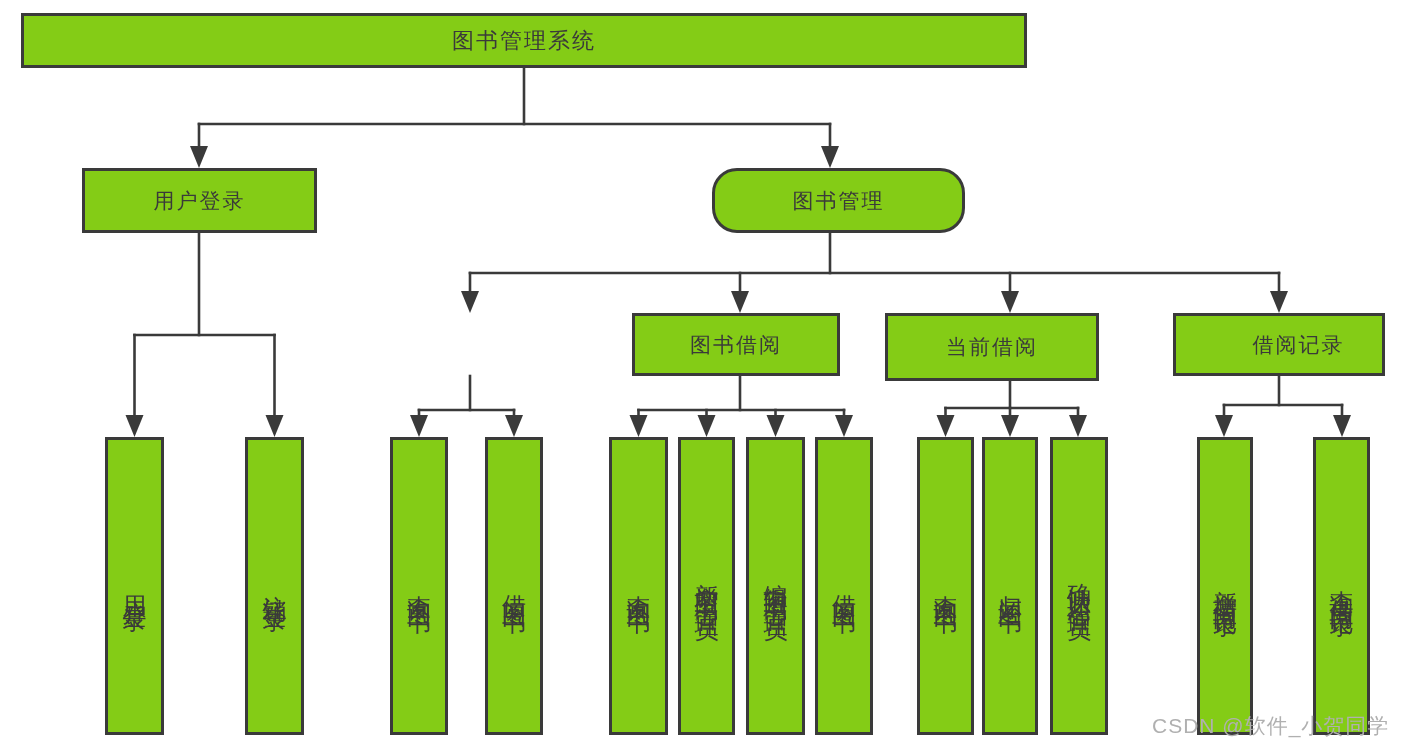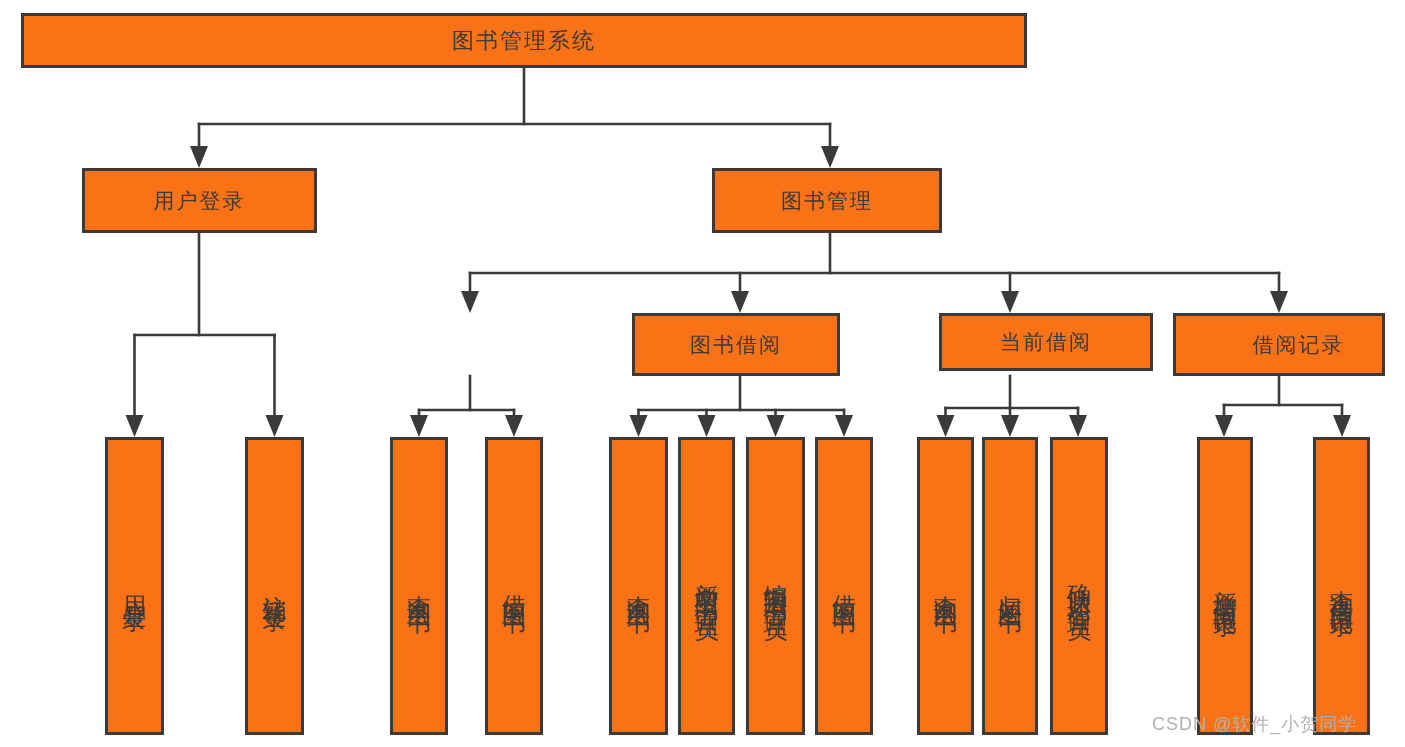--- a/index.html
+++ b/index.html
@@ -9,21 +9,21 @@
     background:#ffffff;
     font-family:"Liberation Sans","DejaVu Sans",sans-serif;
     color:#333333;
     overflow:hidden;
   }
   .canvas svg{position:absolute;left:0;top:0;}
   .node{
     position:absolute;
     box-sizing:border-box;
     border:3px solid #3a3a3a;
-    background:#f97316;
+    background:#84cc16;
     display:flex;align-items:center;justify-content:center;
     text-align:center;
     z-index:2;
     font-family:Liberation Serif, serif;
   }
   .node .lbl{
     color:#3a3a3a;
     white-space:nowrap;
   }
   .hnode .lbl{font-size:21px;letter-spacing:2px;}
@@ -31,21 +31,21 @@
   .leaf .lbl{
     writing-mode:vertical-rl;
     text-orientation:mixed;
     font-size:24px;
     letter-spacing:5px;
     white-space:nowrap;
   }
   .watermark{
     position:absolute;
     left:1152px;top:712px;
-    font-size:18px;
+    font-size:21px;
     letter-spacing:1px;
     color:#b0b0b0;
     z-index:3;
     white-space:nowrap;
   }
 </style>
 </head>
 <body>
 
 <div class="canvas">
@@ -116,28 +116,28 @@
     </g>
   </svg>
 
   <div class="node root" style="left:21px;top:13px;width:1006px;height:55px;">
     <span class="lbl">图书管理系统</span>
   </div>
 
   <div class="node hnode" style="left:82px;top:168px;width:235px;height:65px;">
     <span class="lbl">用户登录</span>
   </div>
-  <div class="node hnode" style="left:712px;top:168px;width:230px;height:65px;">
+  <div class="node hnode" style="left:712px;top:168px;width:253px;height:65px;border-radius:25px;">
     <span class="lbl">图书管理</span>
   </div>
 
   <div class="node hnode" style="left:632px;top:313px;width:208px;height:63px;">
     <span class="lbl">图书借阅</span>
   </div>
-  <div class="node hnode" style="left:939px;top:313px;width:214px;height:58px;">
+  <div class="node hnode" style="left:885px;top:313px;width:214px;height:68px;">
     <span class="lbl">当前借阅</span>
   </div>
   <div class="node hnode" style="left:1173px;top:313px;width:212px;height:63px;padding-left:39px;">
     <span class="lbl">借阅记录</span>
   </div>
 
   <div class="node leaf" style="left:105px;top:437px;width:59px;height:298px;">
     <span class="lbl">用户登录</span>
   </div>
   <div class="node leaf" style="left:245px;top:437px;width:59px;height:298px;">

